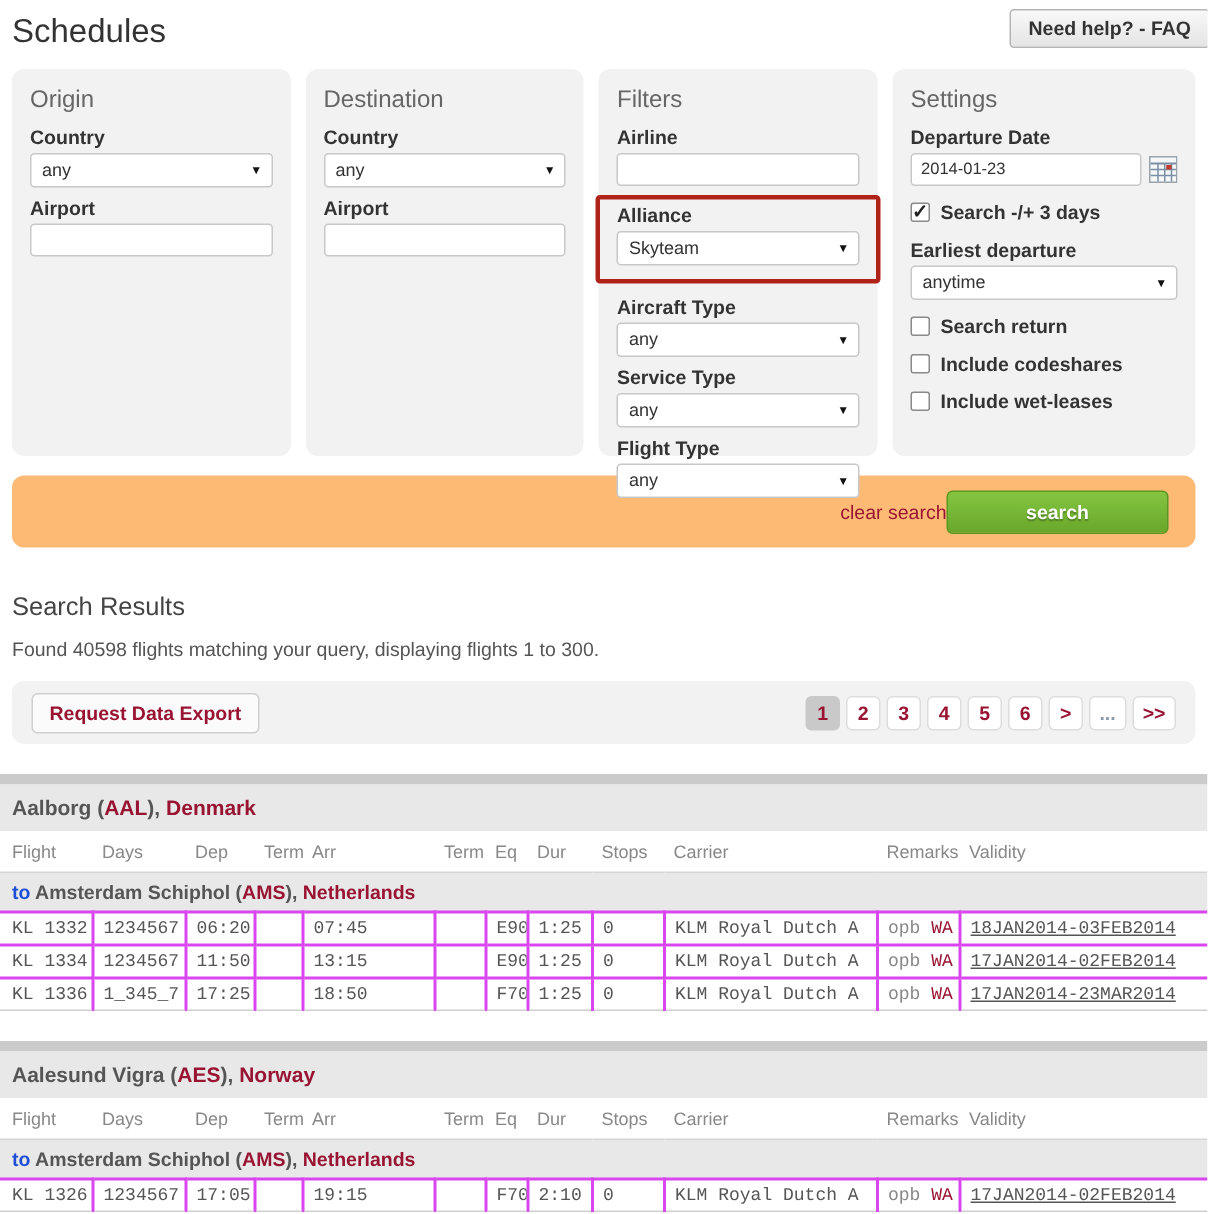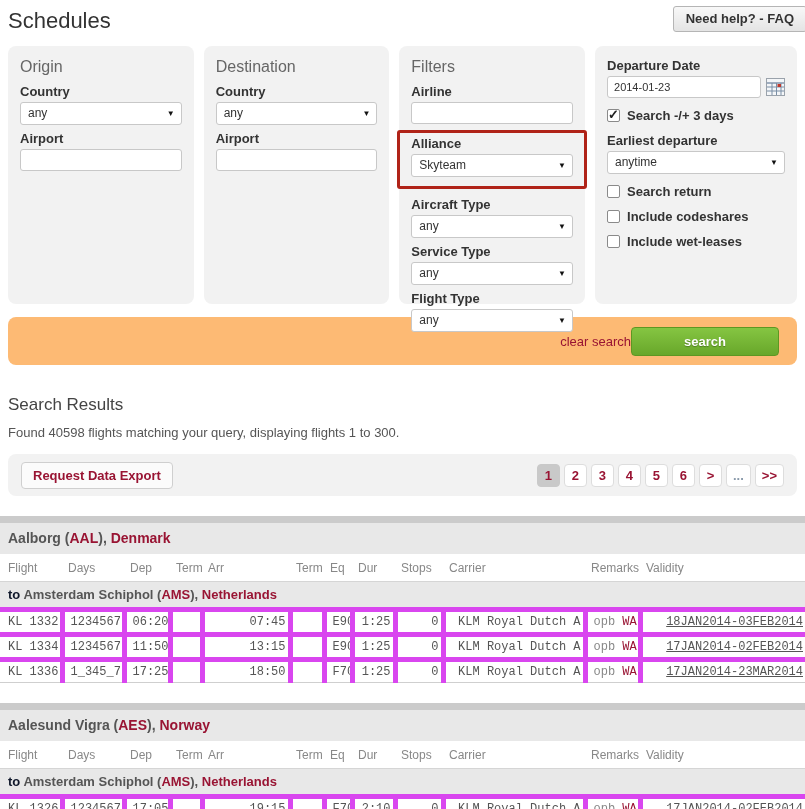--- a/index.html
+++ b/index.html
@@ -94,24 +94,24 @@
   table.flights { width:805px; border-collapse:collapse; table-layout:fixed; }
   table.flights th {
     font-size:12px; font-weight:400; color:#888; text-align:left; padding:7px 2px 6px 6px;
     background:#fff;
   }
   table.flights th:first-child { padding-left:8px; }
   .route-band td {
     background:#e8e8e8; font-size:13px; font-weight:bold; color:#555;
     padding:5px 8px; border-top:1px solid #d5d5d5; border-bottom:1px solid #cfcfcf;
   }
-  .route-prefix { color:#0f172a; }
+  .route-prefix { color:#1d4ed8; }
   table.flights td.cell {
     font-family:"Liberation Mono","DejaVu Sans Mono",monospace; font-size:12px; color:#555;
-    padding:3px 2px 3px 6px; border:5px solid #d946ef; height:21px; overflow:hidden; white-space:nowrap;text-align:right;
+    padding:3px 2px 3px 6px; border:2px solid #d946ef; height:21px; overflow:hidden; white-space:nowrap;
   }
   table.flights td.cell:first-child { border-left:none; padding-left:8px; }
   table.flights td.cell:last-child { border-right:none;text-decoration:underline; }
   tr.flight-row:last-child td { border-bottom:1px solid #cfcfcf; }
   .mono-link { color:#991433; }
   .rm-prefix { color:#888; }
 </style>
 </head>
 <body>
 
@@ -182,20 +182,21 @@
     <div class="field">
       <div class="field-label">Flight Type</div>
       <div class="fake-select">
         <span>any</span>
         <span class="arrow">▼</span>
       </div>
     </div>
   </div>
 
   <div class="panel panel-settings">
+    <h2>Settings</h2>
     <div class="field">
       <div class="field-label">Departure Date</div>
       <div class="date-row">
         <input class="text-input" value="2014-01-23" style="">
         <button class="cal-btn">
           <svg width="19" height="18" viewBox="0 0 19 18">
             <rect x="0.5" y="0.5" width="18" height="17" fill="#f4f6f8" stroke="#9aa2ab"></rect>
             <line x1="1" y1="5" x2="18" y2="5" stroke="#7a8fa6" stroke-width="1.4"></line>
             <line x1="6" y1="5" x2="6" y2="17" stroke="#7a8fa6"></line>
             <line x1="10.5" y1="5" x2="10.5" y2="17" stroke="#7a8fa6"></line>

